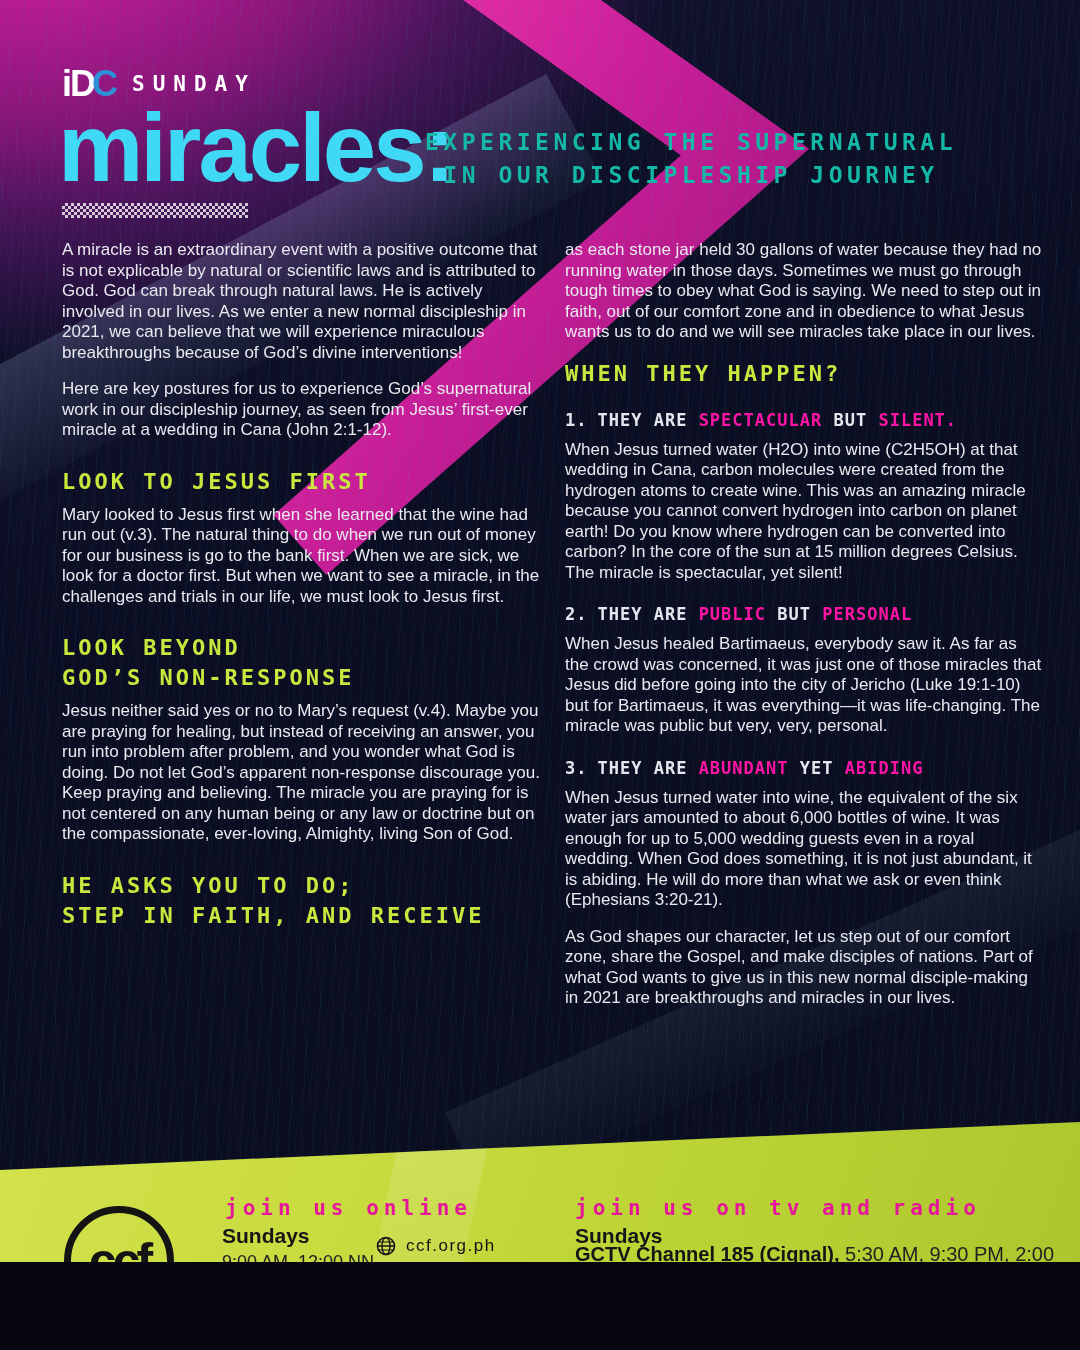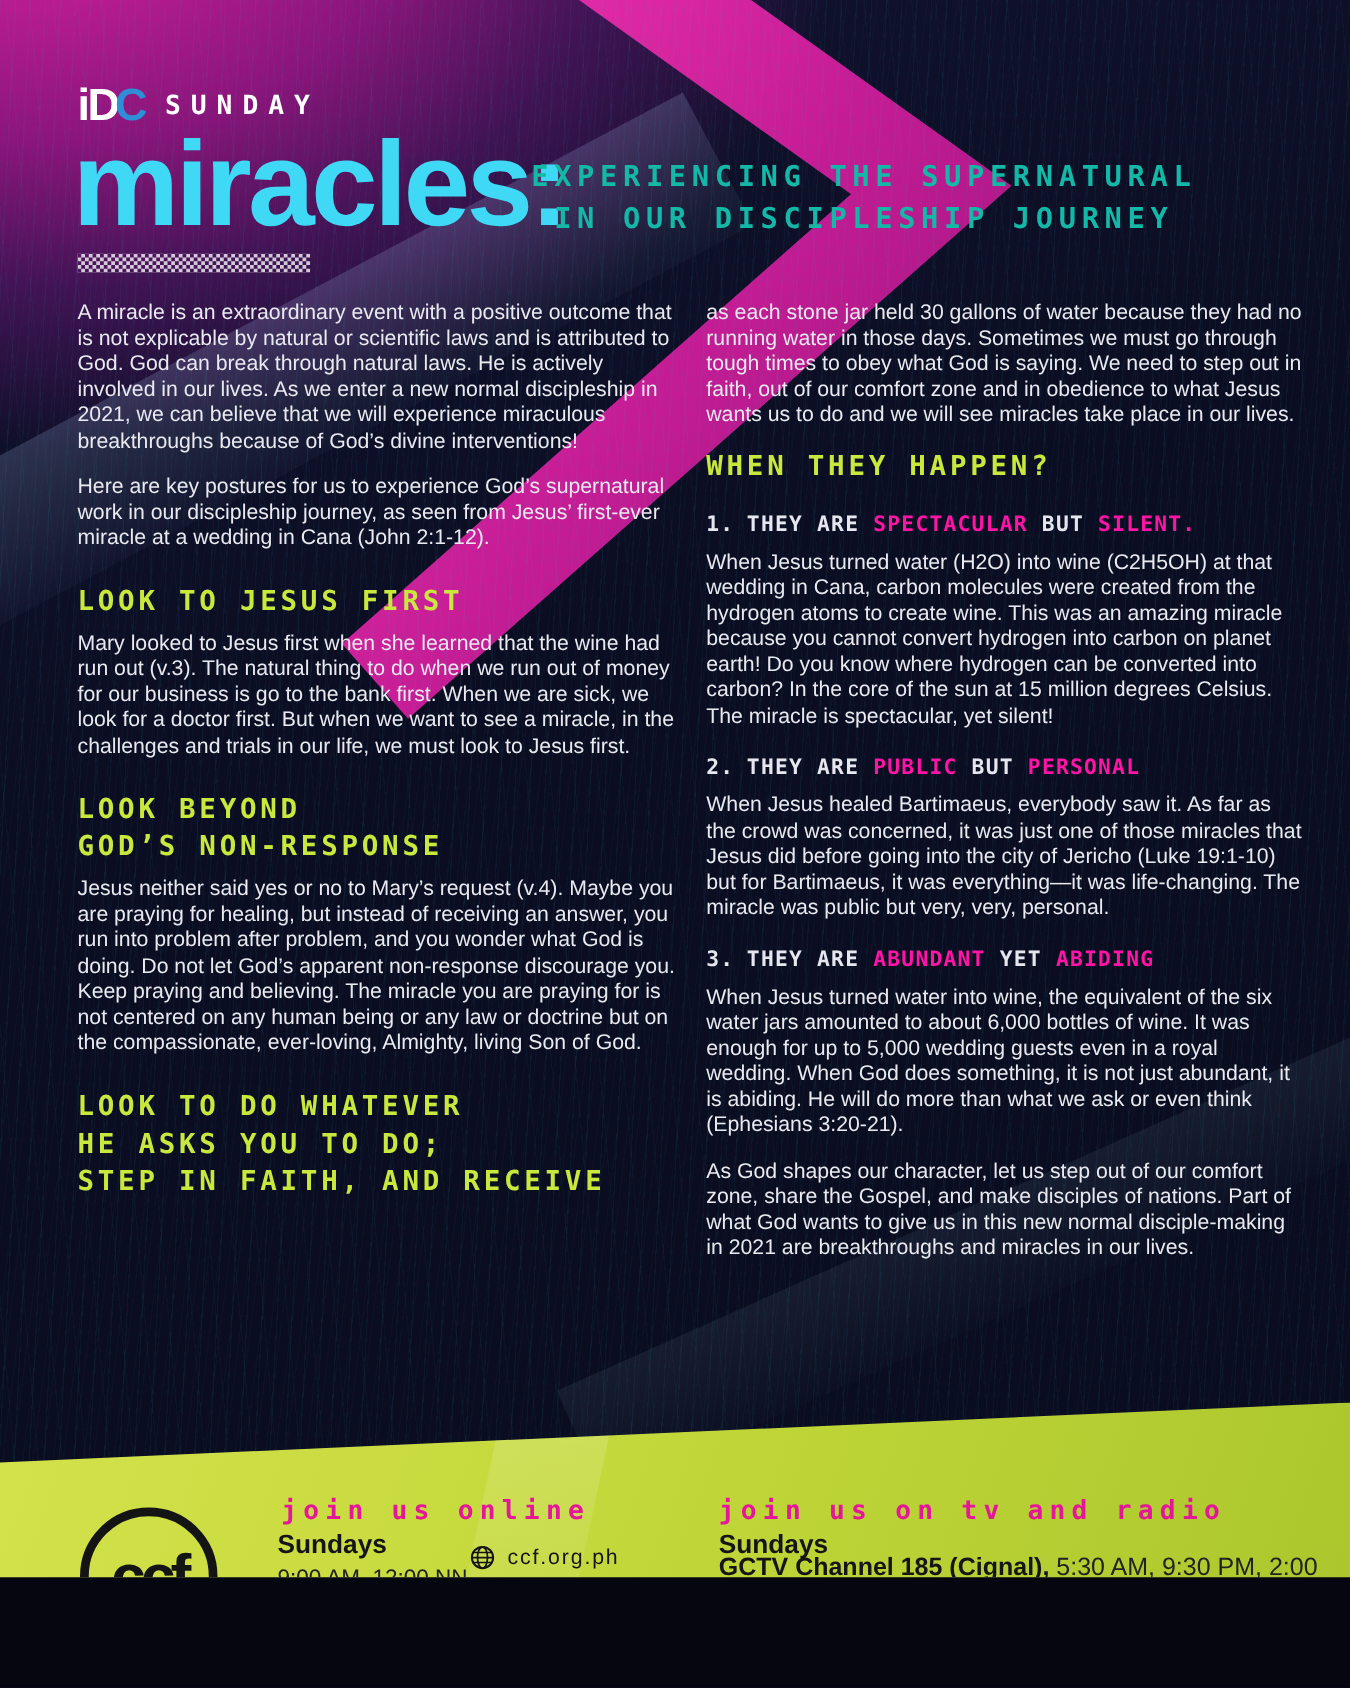--- a/index.html
+++ b/index.html
@@ -171,21 +171,20 @@
       </div>
       <p>Mary looked to Jesus first when she learned that the wine had run out (v.3). The natural thing to do when we run out of money for our business is go to the bank first. When we are sick, we look for a doctor first. But when we want to see a miracle, in the challenges and trials in our life, we must look to Jesus first.</p>
 
       <div class="pix-heading">
         <div>LOOK BEYOND</div>
         <div>GOD’S NON-RESPONSE</div>
       </div>
       <p>Jesus neither said yes or no to Mary’s request (v.4). Maybe you are praying for healing, but instead of receiving an answer, you run into problem after problem, and you wonder what God is doing. Do not let God’s apparent non-response discourage you. Keep praying and believing. The miracle you are praying for is not centered on any human being or any law or doctrine but on the compassionate, ever-loving, Almighty, living Son of God.</p>
 
       <div class="pix-heading">
-        <div>LOOK TO DO WHATEVER</div>
         <div>HE ASKS YOU TO DO;</div>
         <div>STEP IN FAITH, AND RECEIVE</div>
       </div>
     </section>
 
     <section class="col">
       <p>as each stone jar held 30 gallons of water because they had no running water in those days. Sometimes we must go through tough times to obey what God is saying. We need to step out in faith, out of our comfort zone and in obedience to what Jesus wants us to do and we will see miracles take place in our lives.</p>
 
       <div class="pix-heading first">
         <div>WHEN THEY HAPPEN?</div>

